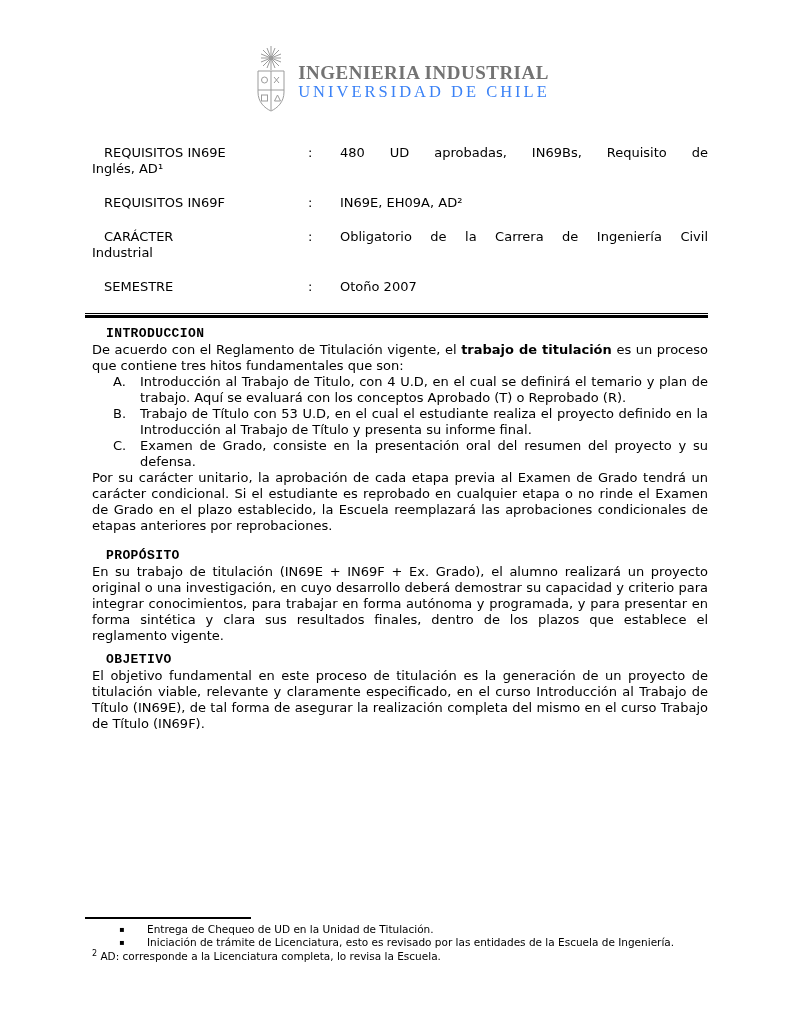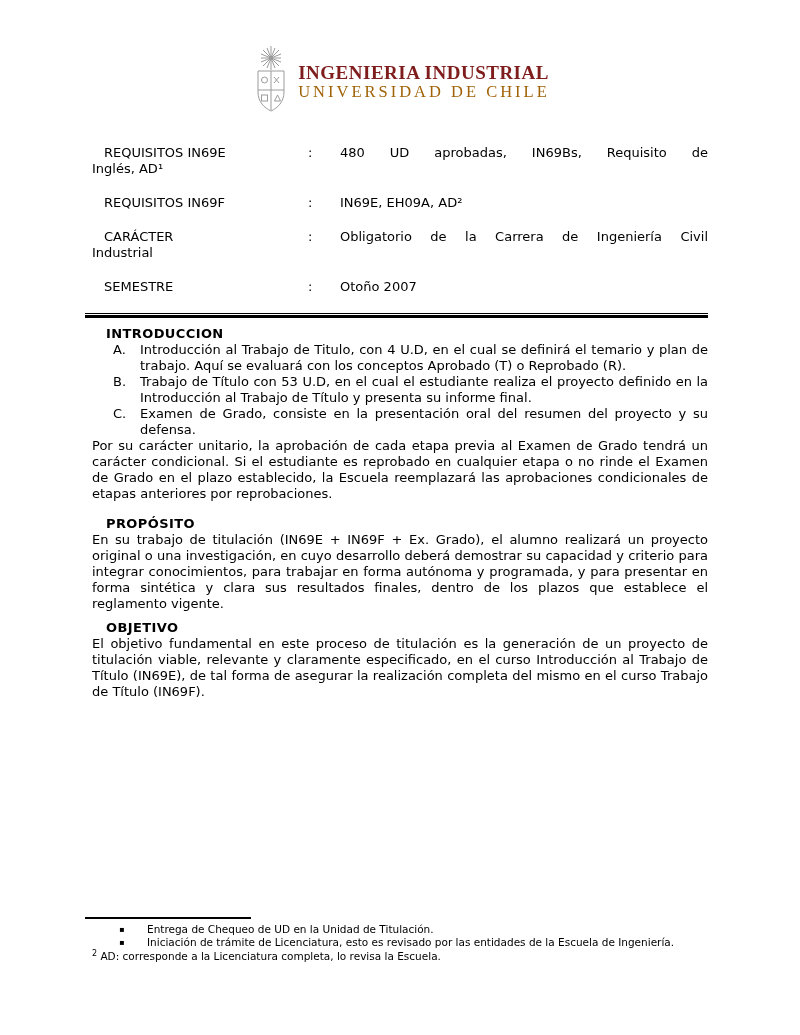--- a/index.html
+++ b/index.html
@@ -10,44 +10,44 @@
     font-size:13px; line-height:16px; color:#000;
     display:flex; flex-direction:column; overflow:hidden;
     background:#fff;
   }
   
   .logo { display:flex; justify-content:center; align-items:center; gap:6px; margin-bottom:26px; }
   .crest { flex:0 0 auto; }
   .logotext { display:flex; flex-direction:column; }
   .logotext .l1 {
     font-family:"Liberation Serif","DejaVu Serif",serif; font-weight:bold;
-    font-size:19px; line-height:20px; letter-spacing:0.5px; color:#7f1d1d;
+    font-size:19px; line-height:20px; letter-spacing:0.5px; color:#737373;
   }
   .logotext .l2 {
     font-family:"Liberation Serif","DejaVu Serif",serif;
-    font-size:16.5px; line-height:18px; letter-spacing:3px; color:#a16207;
+    font-size:16.5px; line-height:18px; letter-spacing:3px; color:#3b82f6;
   }
   
   .t { text-align:center; font-size:13.5px; line-height:17px; margin:0 0 16px 0; }
   .t .tmain { font-weight:bold; border-bottom:2px solid #000; padding:0 4px 1px 1px; }
   .t .tsuffix { font-weight:normal; }
   
   .inforow { margin-bottom:18px; }
   .iline1 { position:relative; padding-left:248px; }
   .flabel { position:absolute; left:12px; top:0; width:248px; }
   .colon { position:absolute; left:204px; top:0; }
   .val { display:block; }
   .iline1.st .val { text-align:justify; text-align-last:justify; }
   .iline2 { }
   
   .rule { margin:14px 0 0 -7px; width:calc(100% + 7px); }
   .rule .r1 { height:1px; background:#000; margin-bottom:1px; }
   .rule .r2 { height:2.5px; background:#000; }
   
-  .h { font-weight:bold; letter-spacing:0.4px; padding-left:14px; margin:14px 0 0 0; }
+  .h { font-weight:bold; letter-spacing:0.4px; padding-left:14px; margin:14px 0 0 0;font-family:Liberation Mono, monospace; }
   .h.first { margin-top:8px; }
   .h.tight { margin-top:8px; }
   .p { margin:0; text-align:justify; }
   .li { position:relative; padding-left:48px; text-align:justify; }
   .li .mk { position:absolute; left:21px; top:0; }
   
   .footnotes { margin-top:auto; margin-bottom:72px; font-size:10.5px; line-height:13.5px; }
   .fnsep { width:166px; height:2px; background:#000; margin:0 0 4px -7px; }
   .fn sup { font-size:8px; line-height:0; }
   .fnb { position:relative; padding-left:55px; }
@@ -120,20 +120,21 @@
       <span class="val">Otoño 2007</span>
     </div>
   </div>
 
   <div class="rule">
     <div class="r1"></div>
     <div class="r2"></div>
   </div>
 
   <p class="h first">INTRODUCCION</p>
+  <p class="p"><span>De acuerdo con el Reglamento de Titulación vigente, el </span><b>trabajo de titulación</b><span> es un proceso que contiene tres hitos fundamentales que son:</span></p>
 
   <div class="li">
     <span class="mk">A.</span>
     <span>Introducción al Trabajo de Titulo, con 4 U.D, en el cual se definirá el temario y plan de trabajo. Aquí se evaluará con los conceptos Aprobado (T) o Reprobado (R).</span>
   </div>
   <div class="li">
     <span class="mk">B.</span>
     <span>Trabajo de Título con 53 U.D, en el cual el estudiante realiza el proyecto definido en la Introducción al Trabajo de Título y presenta su informe final.</span>
   </div>
   <div class="li">

